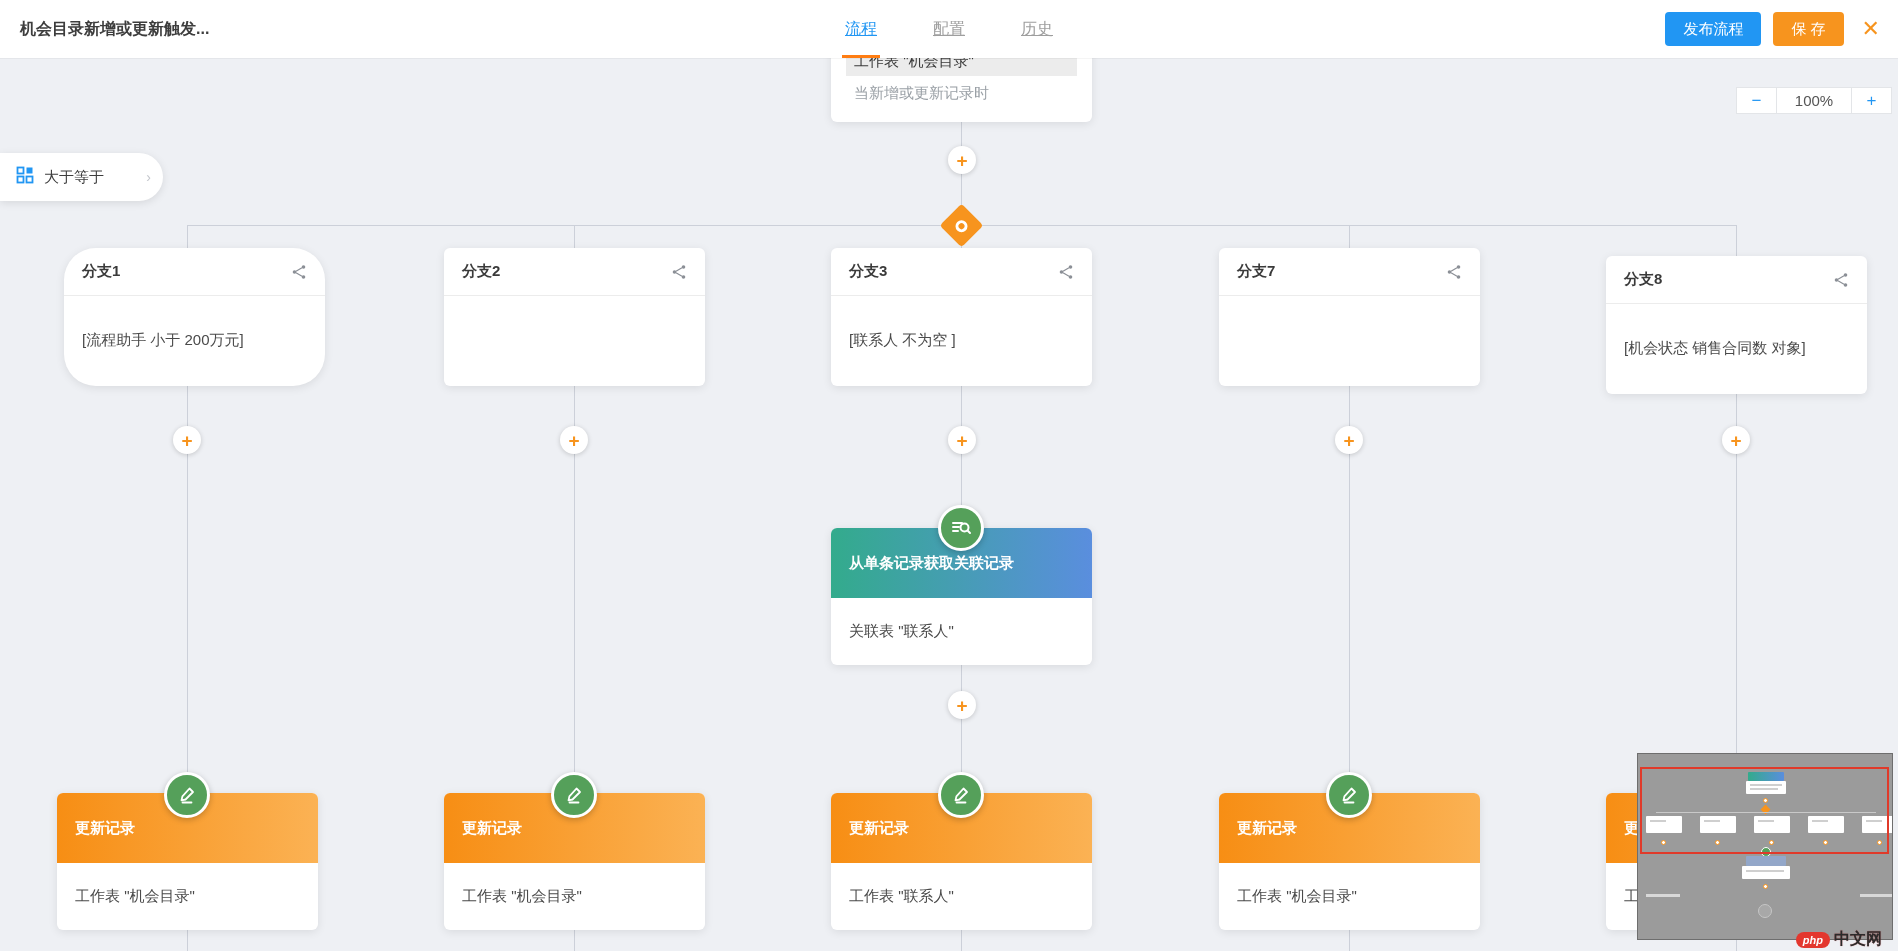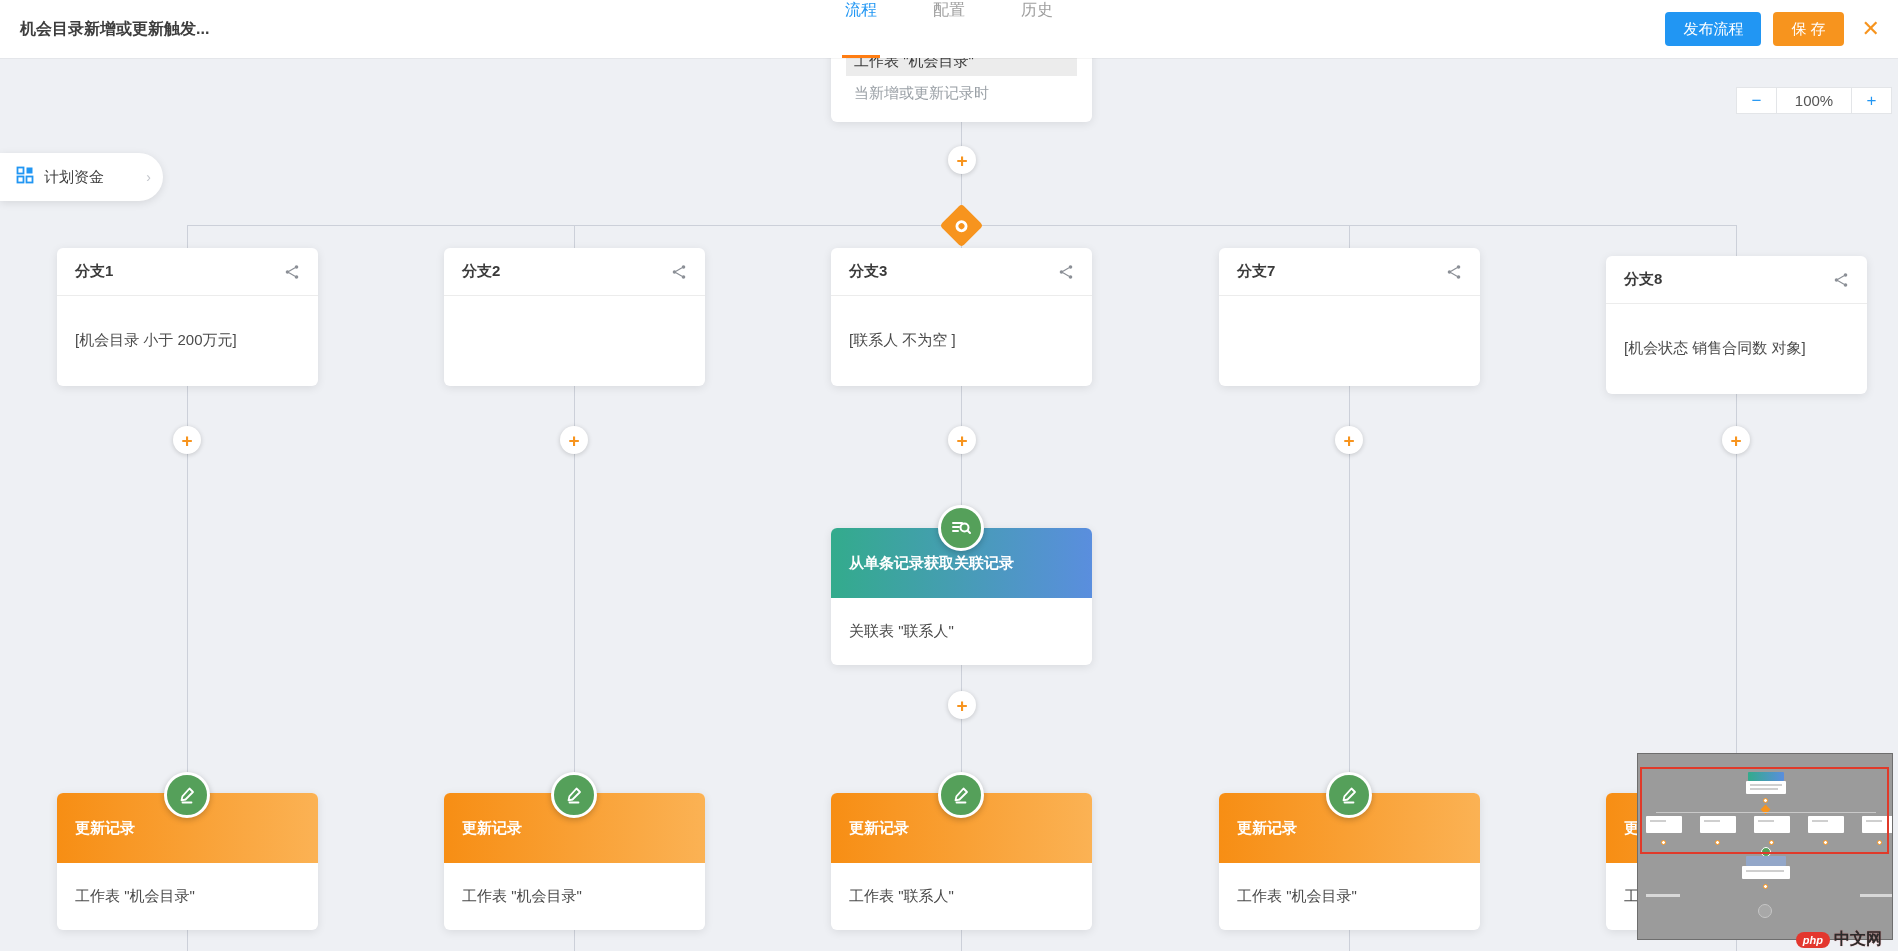--- a/index.html
+++ b/index.html
@@ -12,22 +12,22 @@
   .vline { position:absolute; width:1px; background:#ccd0d9; }
   .hline { position:absolute; height:1px; background:#ccd0d9; }
 
   
   #toolbar { position:absolute; top:0; left:0; right:0; height:58px; background:#fff;
     z-index:60; display:flex; align-items:center; box-shadow:0 1px 0 rgba(0,0,0,.04); }
   .tb-title { position:absolute; left:20px; top:0; height:58px; display:flex; align-items:center;
     font-size:16px; font-weight:bold; color:#3d3d3d; }
   .tabs { position:absolute; left:50%; transform:translateX(-50%); top:0; height:58px;
     display:flex; gap:56px; }
-  .tab { position:relative; height:58px; display:flex; 
-    font-size:16px; color:#9e9e9e; cursor:pointer; }
+  .tab { position:relative; height:58px; display:flex; align-items:center;
+    font-size:16px; color:#9e9e9e; cursor:pointer;text-decoration:underline; }
   .tab.active { color:#2196f3; }
   .tab.active .underline { position:absolute; bottom:0; left:50%; transform:translateX(-50%);
     width:38px; height:3px; background:#ff7d12; }
   .tb-right { position:absolute; right:18px; top:0; height:58px; display:flex;
     align-items:center; gap:12px;justify-content:center; }
   .btn { height:34px; border:none; border-radius:4px; color:#fff; font-size:15px;
     padding:0 18px; cursor:pointer; font-family:inherit; }
   .btn-publish { background:#2196f3; }
   .btn-save { background:#f7941e; }
   .close-x { color:#f7941e; font-size:22px; font-weight:bold; line-height:1;
@@ -128,33 +128,33 @@
     <div class="strip">工作表 "机会目录"</div>
     <div class="t-desc">当新增或更新记录时</div>
   </div>
 
   <div class="plus" style="left:948px; top:146px;">+</div>
 
   <div id="diamond">
     <div class="ring"></div>
   </div>
 
-  <div class="card branch" style="left:57px;">
+  <div class="card branch" style="left:64px;border-radius:32px;">
     <div class="b-head">
         <span class="b-title">分支1</span>
       <span class="share">
           <svg width="16" height="16" viewBox="0 0 16 16">
             <circle cx="12.5" cy="3" r="1.8" fill="#8b8f96"></circle>
             <circle cx="3.5" cy="8" r="1.8" fill="#8b8f96"></circle>
             <circle cx="12.5" cy="13" r="1.8" fill="#8b8f96"></circle>
             <path d="M5 7.2 11 3.8M5 8.8 11 12.2" stroke="#8b8f96" stroke-width="1.2" fill="none"></path>
           </svg>
         </span>
       </div>
-    <div class="b-body">[机会目录 小于 200万元]</div>
+    <div class="b-body">[流程助手 小于 200万元]</div>
   </div>
   <div class="card branch" style="left:444px;">
     <div class="b-head">
         <span class="b-title">分支2</span>
       <span class="share">
           <svg width="16" height="16" viewBox="0 0 16 16">
             <circle cx="12.5" cy="3" r="1.8" fill="#8b8f96"></circle>
             <circle cx="3.5" cy="8" r="1.8" fill="#8b8f96"></circle>
             <circle cx="12.5" cy="13" r="1.8" fill="#8b8f96"></circle>
             <path d="M5 7.2 11 3.8M5 8.8 11 12.2" stroke="#8b8f96" stroke-width="1.2" fill="none"></path>
@@ -306,21 +306,21 @@
   <div class="zbox zbtn">+</div>
 </div>
 
 <div id="assistant">
   <span><svg width="18" height="18" viewBox="0 0 18 18">
         <rect x="1.5" y="1.5" width="6" height="6" fill="none" stroke="#2196f3" stroke-width="1.8"></rect>
         <rect x="10.5" y="1.5" width="6" height="6" fill="#2196f3"></rect>
         <rect x="1.5" y="10.5" width="6" height="6" fill="none" stroke="#2196f3" stroke-width="1.8"></rect>
         <rect x="10.5" y="10.5" width="6" height="6" fill="none" stroke="#2196f3" stroke-width="1.8"></rect>
       </svg></span>
-  <span class="a-label">计划资金</span>
+  <span class="a-label">大于等于</span>
   <span class="chev">›</span>
 </div>
 
 <div id="minimap">
   <div class="mm mcard" style="left:110px; top:18px; width:36px; height:9px; background:linear-gradient(90deg,#33ab8c,#5a8ede);"></div>
   <div class="mm mcard" style="left:108px; top:27px; width:40px; height:13px;">
     <div class="mtext" style="margin:3px 4px 0;"></div>
       <div class="mtext" style="margin:2px 8px 0 4px;"></div>
   </div>
   <div class="mm mdot" style="left:125px; top:44px;"></div>

